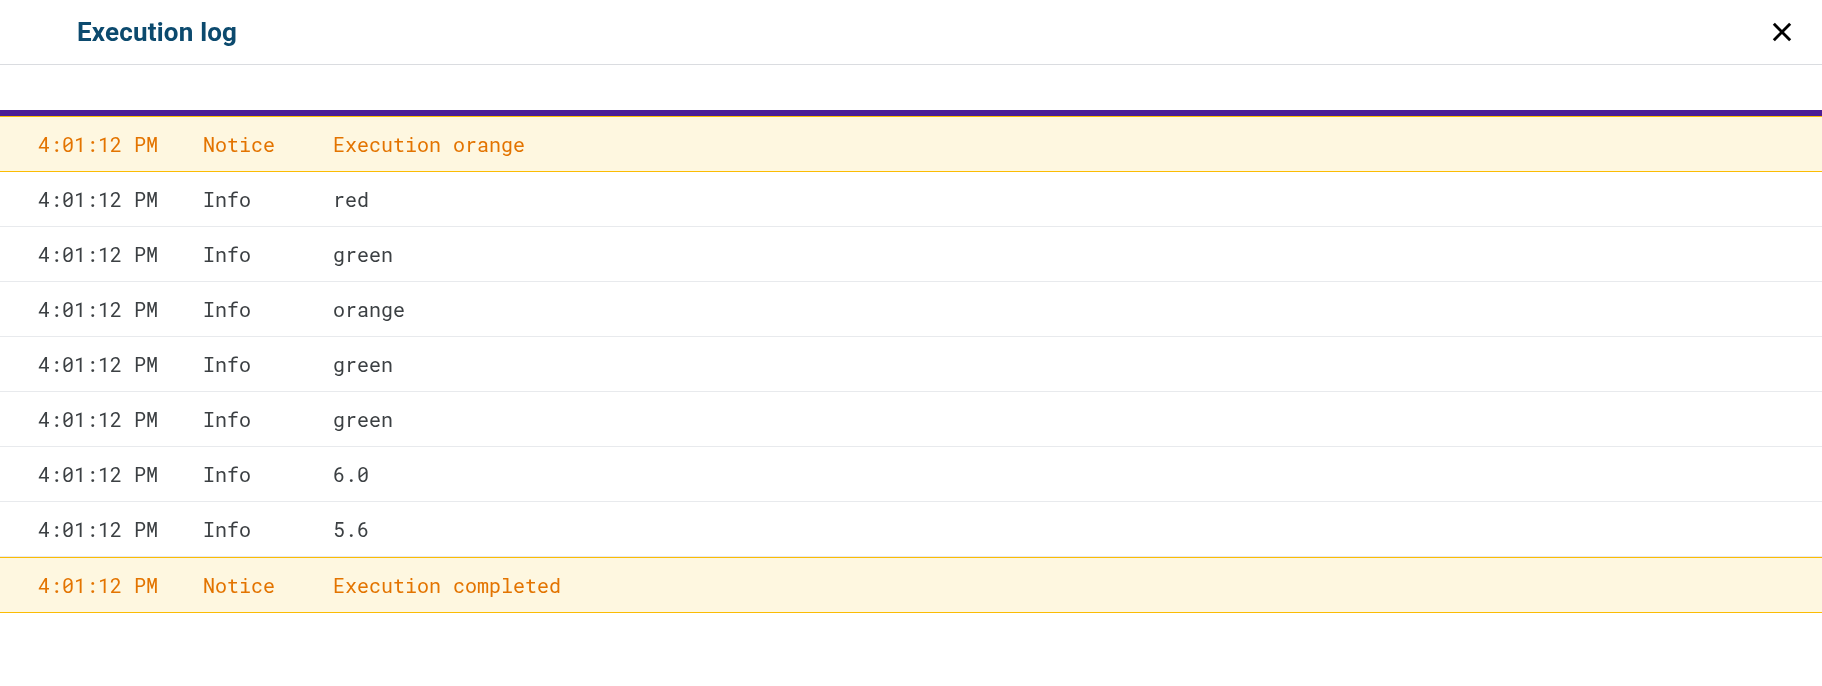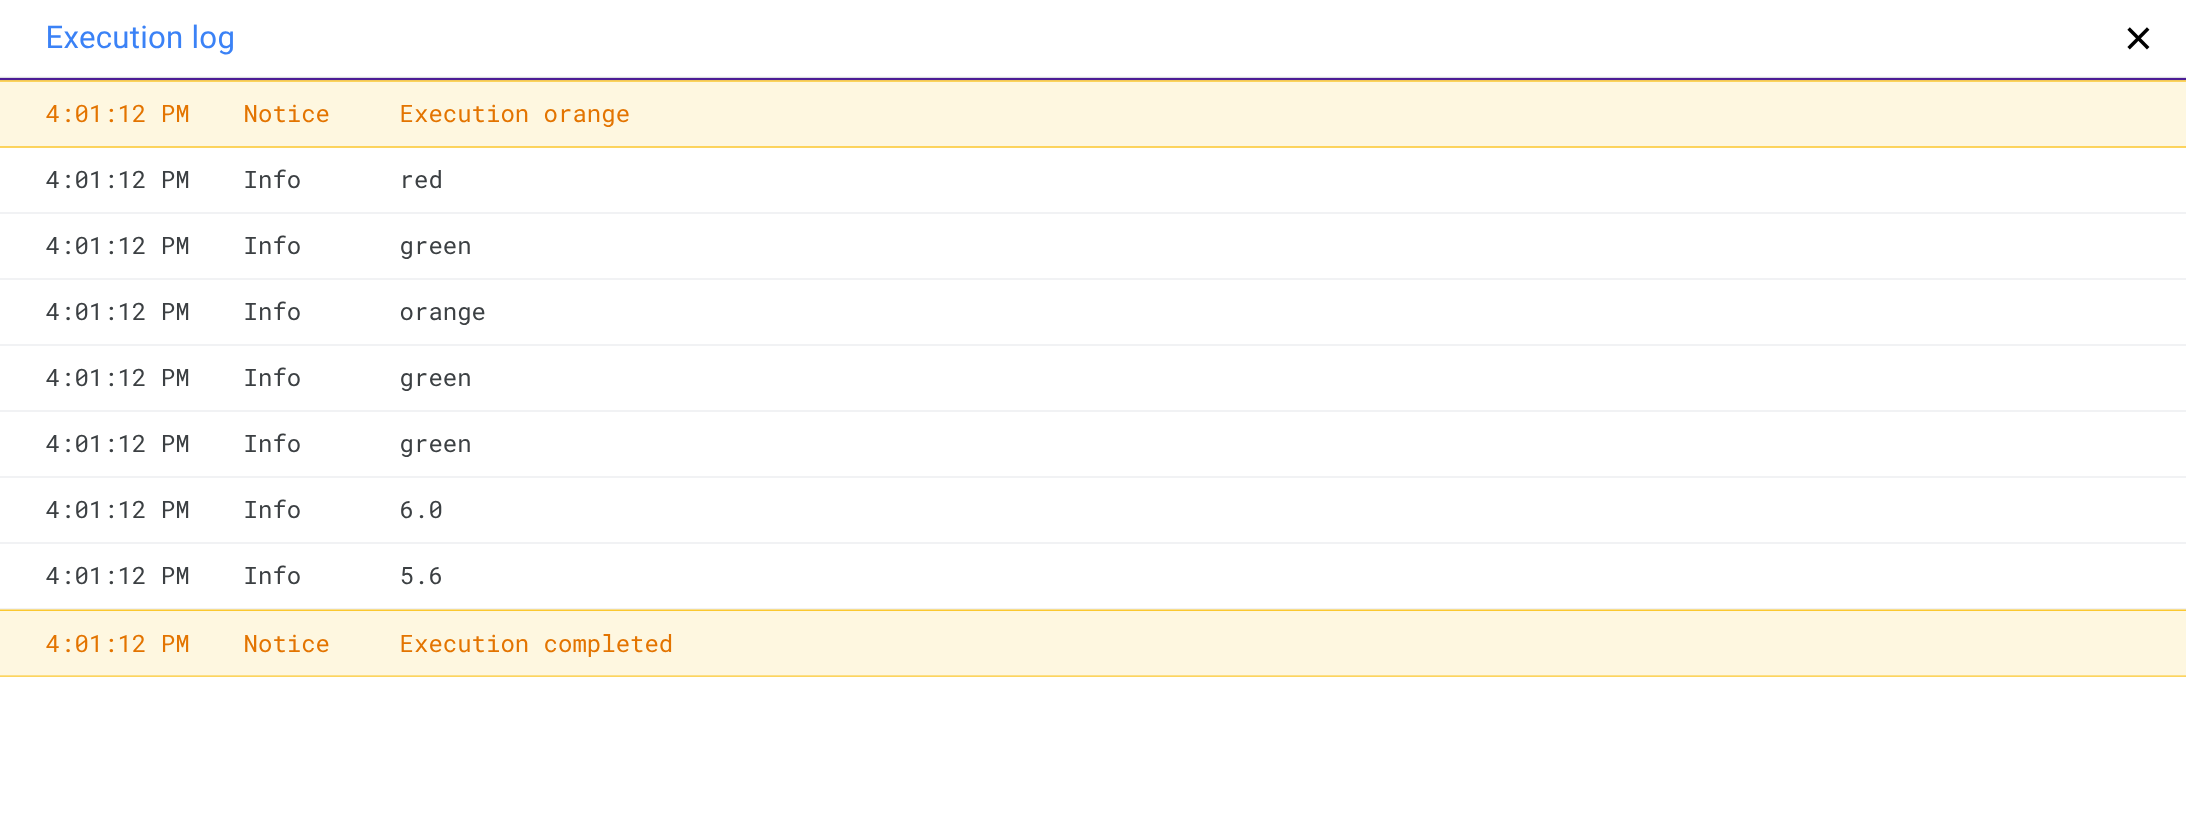--- a/index.html
+++ b/index.html
@@ -14,41 +14,43 @@
     }
     .header {
       display: flex;
       justify-content: space-between;
       align-items: center;
       padding: 16px 24px 16px 38px;
       border-bottom: 1px solid #dadce0;
     }
     .title {
       font-size: 26px;
-      font-weight: 400;
-      color: #3b82f6;
+      font-weight: 700;
+      color: #0c4a6e;
       letter-spacing: 0.2px;
+      margin-left: 39px;
     }
     .close-btn {
       cursor: pointer;
       width: 32px;
       height: 32px;
       display: flex;
       align-items: center;
       justify-content: center;
     }
     .close-btn svg {
       width: 28px;
       height: 28px;
       stroke: #000;
       stroke-width: 2.5;
     }
     .log-table {
       width: 100%;
-      border-top: 2px solid #4c1d95;
+      border-top: 6px solid #4c1d95;
+      margin-top: 45px;
     }
     .log-row {
       display: flex;
       padding: 14px 0 14px 38px;
       border-bottom: 1px solid #e8eaed;
       font-family: 'Roboto Mono', 'Courier New', monospace;
       font-size: 20px;
       color: #3c4043;
     }
     .log-row.notice {

